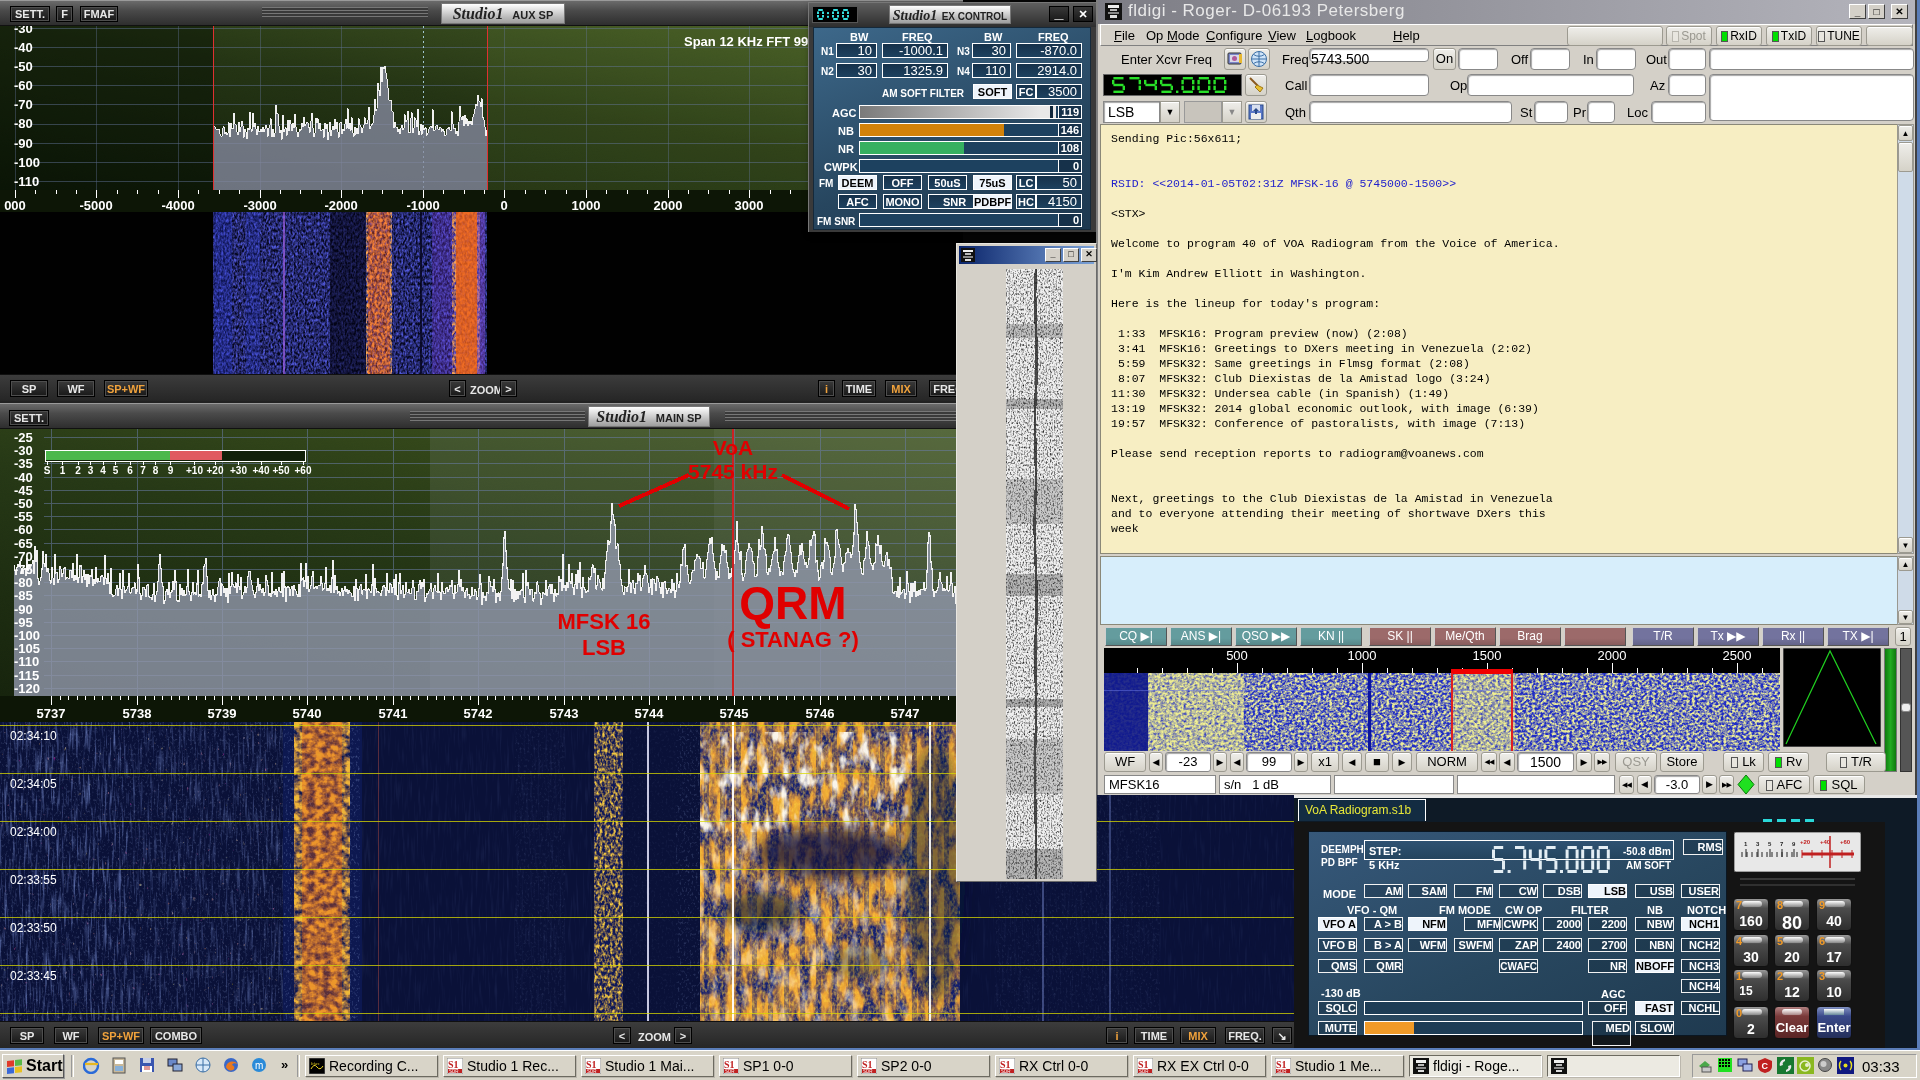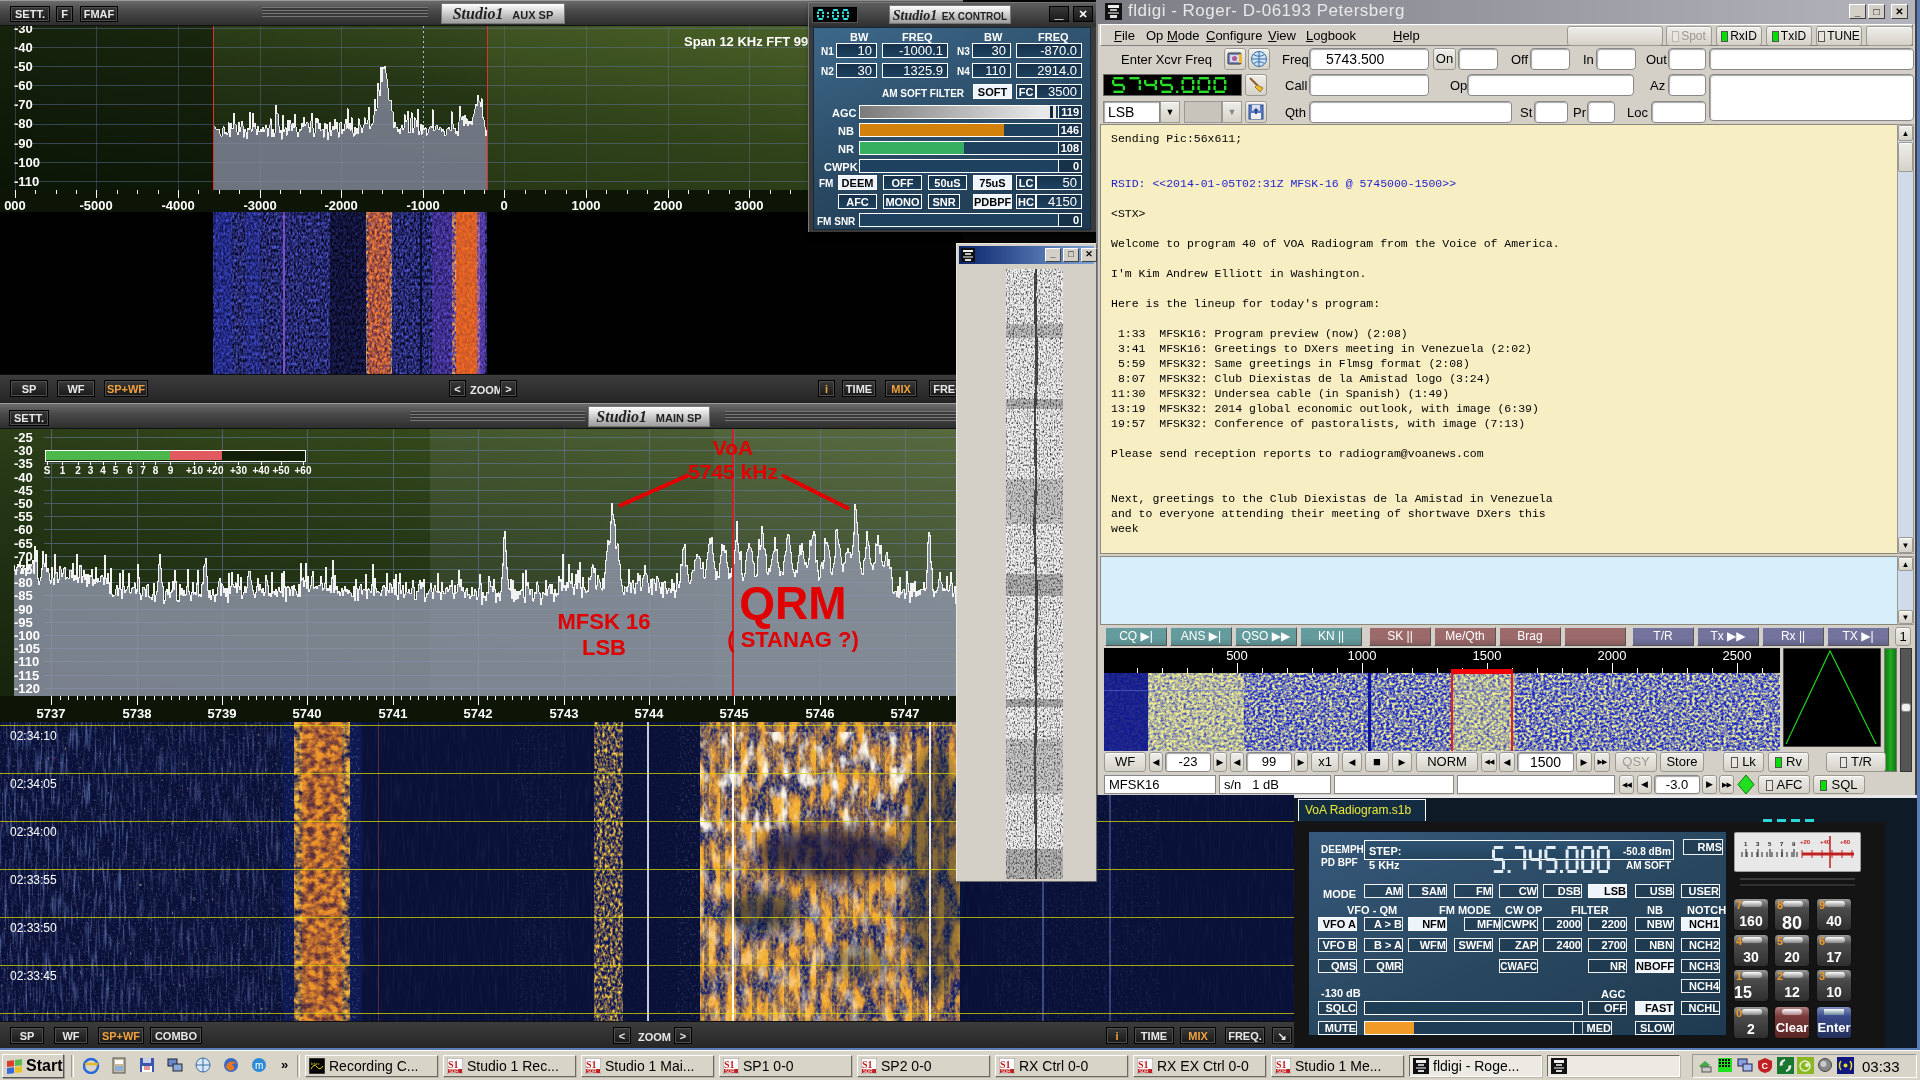--- a/index.html
+++ b/index.html
@@ -657,21 +657,21 @@
       <div class="abs" style="left:245px;top:131px;width:23px;height:14px;border:1px solid #fff;border-left:none;background:#16314a;color:#fff;font-size:11px;font-weight:bold;text-align:right;line-height:13px;padding-right:2px">0</div>
       <div class="exlbl" style="left:5px;top:150px;font-size:10px">FM</div>
       <div class="exbtn on" style="left:24px;top:147px;width:39px;height:15px;line-height:14px">DEEM</div>
       <div class="exbtn" style="left:69px;top:147px;width:39px;height:15px;line-height:14px">OFF</div>
       <div class="exbtn" style="left:114px;top:147px;width:39px;height:15px;line-height:14px">50uS</div>
       <div class="exbtn on" style="left:159px;top:147px;width:39px;height:15px;line-height:14px">75uS</div>
       <div class="exbtn" style="left:202px;top:147px;width:20px;height:15px;line-height:14px">LC</div>
       <div class="exbox" style="left:222px;top:147px;width:46px;height:15px;line-height:13px;font-size:13px">50</div>
       <div class="exbtn" style="left:24px;top:166px;width:39px;height:15px;line-height:14px">AFC</div>
       <div class="exbtn" style="left:69px;top:166px;width:39px;height:15px;line-height:14px">MONO</div>
-      <div class="exbtn" style="left:114px;top:166px;width:32px;height:15px;line-height:14px">SNR</div>
+      <div class="exbtn" style="left:114px;top:166px;width:53px;height:15px;line-height:14px">SNR</div>
       <div class="exbtn on" style="left:159px;top:166px;width:39px;height:15px;line-height:14px">PDBPF</div>
       <div class="exbtn" style="left:202px;top:166px;width:20px;height:15px;line-height:14px">HC</div>
       <div class="exbox" style="left:222px;top:166px;width:46px;height:15px;line-height:13px;font-size:13px">4150</div>
       <div class="exlbl" style="left:3px;top:188px;font-size:10px">FM SNR</div>
       <div class="abs" style="left:45px;top:185px;width:200px;height:14px;border:1px solid #fff;background:#1d415f"></div>
       <div class="abs" style="left:245px;top:185px;width:23px;height:14px;border:1px solid #fff;border-left:none;background:#16314a;color:#fff;font-size:11px;font-weight:bold;text-align:right;line-height:13px;padding-right:2px">0</div>
     </div>
   </div>
 <div class="abs" style="left:1096px;top:0;width:821px;height:795px;background:#d4d0c8;border-left:2px solid #808080;border-right:2px solid #404040">
     <div class="abs" style="left:0;top:0;width:817px;height:24px;background:linear-gradient(90deg,#7d7d85,#b4b4bc)">
@@ -705,21 +705,21 @@
         <rect x="3" y="4" width="13" height="11" rx="1" fill="#7a86c8" stroke="#333"></rect>
         <rect x="5" y="6" width="9" height="7" fill="#d8d8e8"></rect>
         <circle cx="9.5" cy="9.5" r="2.5" fill="#b05a9a"></circle>
         <rect x="14" y="5" width="3" height="9" fill="#e8b830"></rect>
       </svg></div>
     <div class="fl-btn" style="left:150px;top:48px;width:22px;height:22px"><svg width="20" height="20">
         <circle cx="10" cy="10" r="7.5" fill="#cfe4f8" stroke="#3a6ea5"></circle>
         <path d="M3 10 H17 M10 2.5 V17.5 M4.5 5.5 Q10 9 15.5 5.5 M4.5 14.5 Q10 11 15.5 14.5" stroke="#3a6ea5" fill="none"></path>
       </svg></div>
     <div class="fl-lbl" style="left:184px;top:52px">Freq</div>
-    <div class="fl-field" style="left:211px;top:48px;width:120px;height:22px;font-size:14px;line-height:20px;padding-left:16px">5743.500</div>
+    <div class="fl-field" style="left:211px;top:48px;width:120px;height:14px;font-size:14px;line-height:20px;padding-left:1px">5743.500</div>
     <div class="fl-btn" style="left:335px;top:48px;width:23px;height:22px;line-height:20px">On</div>
     <div class="fl-field" style="left:360px;top:48px;width:40px;height:22px"></div>
     <div class="fl-lbl" style="left:413px;top:52px">Off</div>
     <div class="fl-field" style="left:432px;top:48px;width:40px;height:22px"></div>
     <div class="fl-lbl" style="left:485px;top:52px">In</div>
     <div class="fl-field" style="left:498px;top:48px;width:40px;height:22px"></div>
     <div class="fl-lbl" style="left:548px;top:52px">Out</div>
     <div class="fl-field" style="left:570px;top:48px;width:38px;height:22px"></div>
     <div class="fl-field" style="left:611px;top:48px;width:205px;height:22px"></div>
     <div class="abs" style="left:5px;top:74px;width:139px;height:22px;background:#000;border:1px solid #666"><svg width="137" height="20">
@@ -1072,21 +1072,21 @@
         <div class="rlbl" style="left:292px;top:156px">AGC</div>
         <div class="rbtn" style="left:9px;top:169px;width:39px;height:14px">SQLC</div>
         <div class="abs" style="left:55px;top:169px;width:219px;height:14px;border:1px solid #fff;background:#1d3c55"></div>
         <div class="rbtn" style="left:279px;top:169px;width:39px;height:14px">OFF</div>
         <div class="rbtn on" style="left:326px;top:169px;width:39px;height:14px">FAST</div>
         <div class="rbtn" style="left:372px;top:169px;width:39px;height:14px">NCHL</div>
         <div class="rbtn" style="left:9px;top:189px;width:39px;height:14px">MUTE</div>
         <div class="abs" style="left:55px;top:189px;width:219px;height:14px;border:1px solid #fff;background:#1d3c55">
           <div class="abs" style="left:0;top:0;width:49px;height:12px;background:#f09a28"></div>
         </div>
-        <div class="rbtn" style="left:264px;top:189px;width:39px;height:14px">MED</div>
+        <div class="rbtn" style="left:283px;top:189px;width:39px;height:25px">MED</div>
         <div class="rbtn" style="left:326px;top:189px;width:39px;height:14px">SLOW</div>
       </div>
       <svg class="abs" style="left:440px;top:10px" width="127" height="40">
         <rect width="127" height="40" rx="2" fill="#e8e8e8" stroke="#555"></rect>
 <g font-family="Liberation Sans" font-size="6" font-weight="bold">
           <text x="10" y="14" fill="#222">1</text>
           <line x1="12" y1="17" x2="12" y2="25" stroke="#222"></line>
           <text x="22" y="14" fill="#222">3</text>
           <line x1="24" y1="17" x2="24" y2="25" stroke="#222"></line>
           <text x="34" y="14" fill="#222">5</text>
@@ -1148,21 +1148,21 @@
         <div class="abs" style="left:0;top:14px;width:34px;text-align:center;font-size:14px">20</div>
       </div>
       <div class="keybtn" style="left:522px;top:112px">
         <div class="abs" style="left:2px;top:0px;color:#f09a28;font-size:11px">6</div>
         <div class="abs" style="left:8px;top:2px;width:20px;height:6px;background:linear-gradient(180deg,#fff,#888);border-radius:3px"></div>
         <div class="abs" style="left:0;top:14px;width:34px;text-align:center;font-size:14px">17</div>
       </div>
       <div class="keybtn" style="left:439px;top:147px">
         <div class="abs" style="left:2px;top:0px;color:#f09a28;font-size:11px">1</div>
         <div class="abs" style="left:8px;top:2px;width:20px;height:6px;background:linear-gradient(180deg,#fff,#888);border-radius:3px"></div>
-        <div class="abs" style="left:0;top:14px;width:24px;text-align:left;font-size:16px">15</div>
+        <div class="abs" style="left:0;top:14px;width:24px;text-align:center;font-size:12px">15</div>
       </div>
       <div class="keybtn" style="left:480px;top:147px">
         <div class="abs" style="left:2px;top:0px;color:#f09a28;font-size:11px">2</div>
         <div class="abs" style="left:8px;top:2px;width:20px;height:6px;background:linear-gradient(180deg,#fff,#888);border-radius:3px"></div>
         <div class="abs" style="left:0;top:14px;width:34px;text-align:center;font-size:14px">12</div>
       </div>
       <div class="keybtn" style="left:522px;top:147px">
         <div class="abs" style="left:2px;top:0px;color:#f09a28;font-size:11px">3</div>
         <div class="abs" style="left:8px;top:2px;width:20px;height:6px;background:linear-gradient(180deg,#fff,#888);border-radius:3px"></div>
         <div class="abs" style="left:0;top:14px;width:34px;text-align:center;font-size:14px">10</div>

